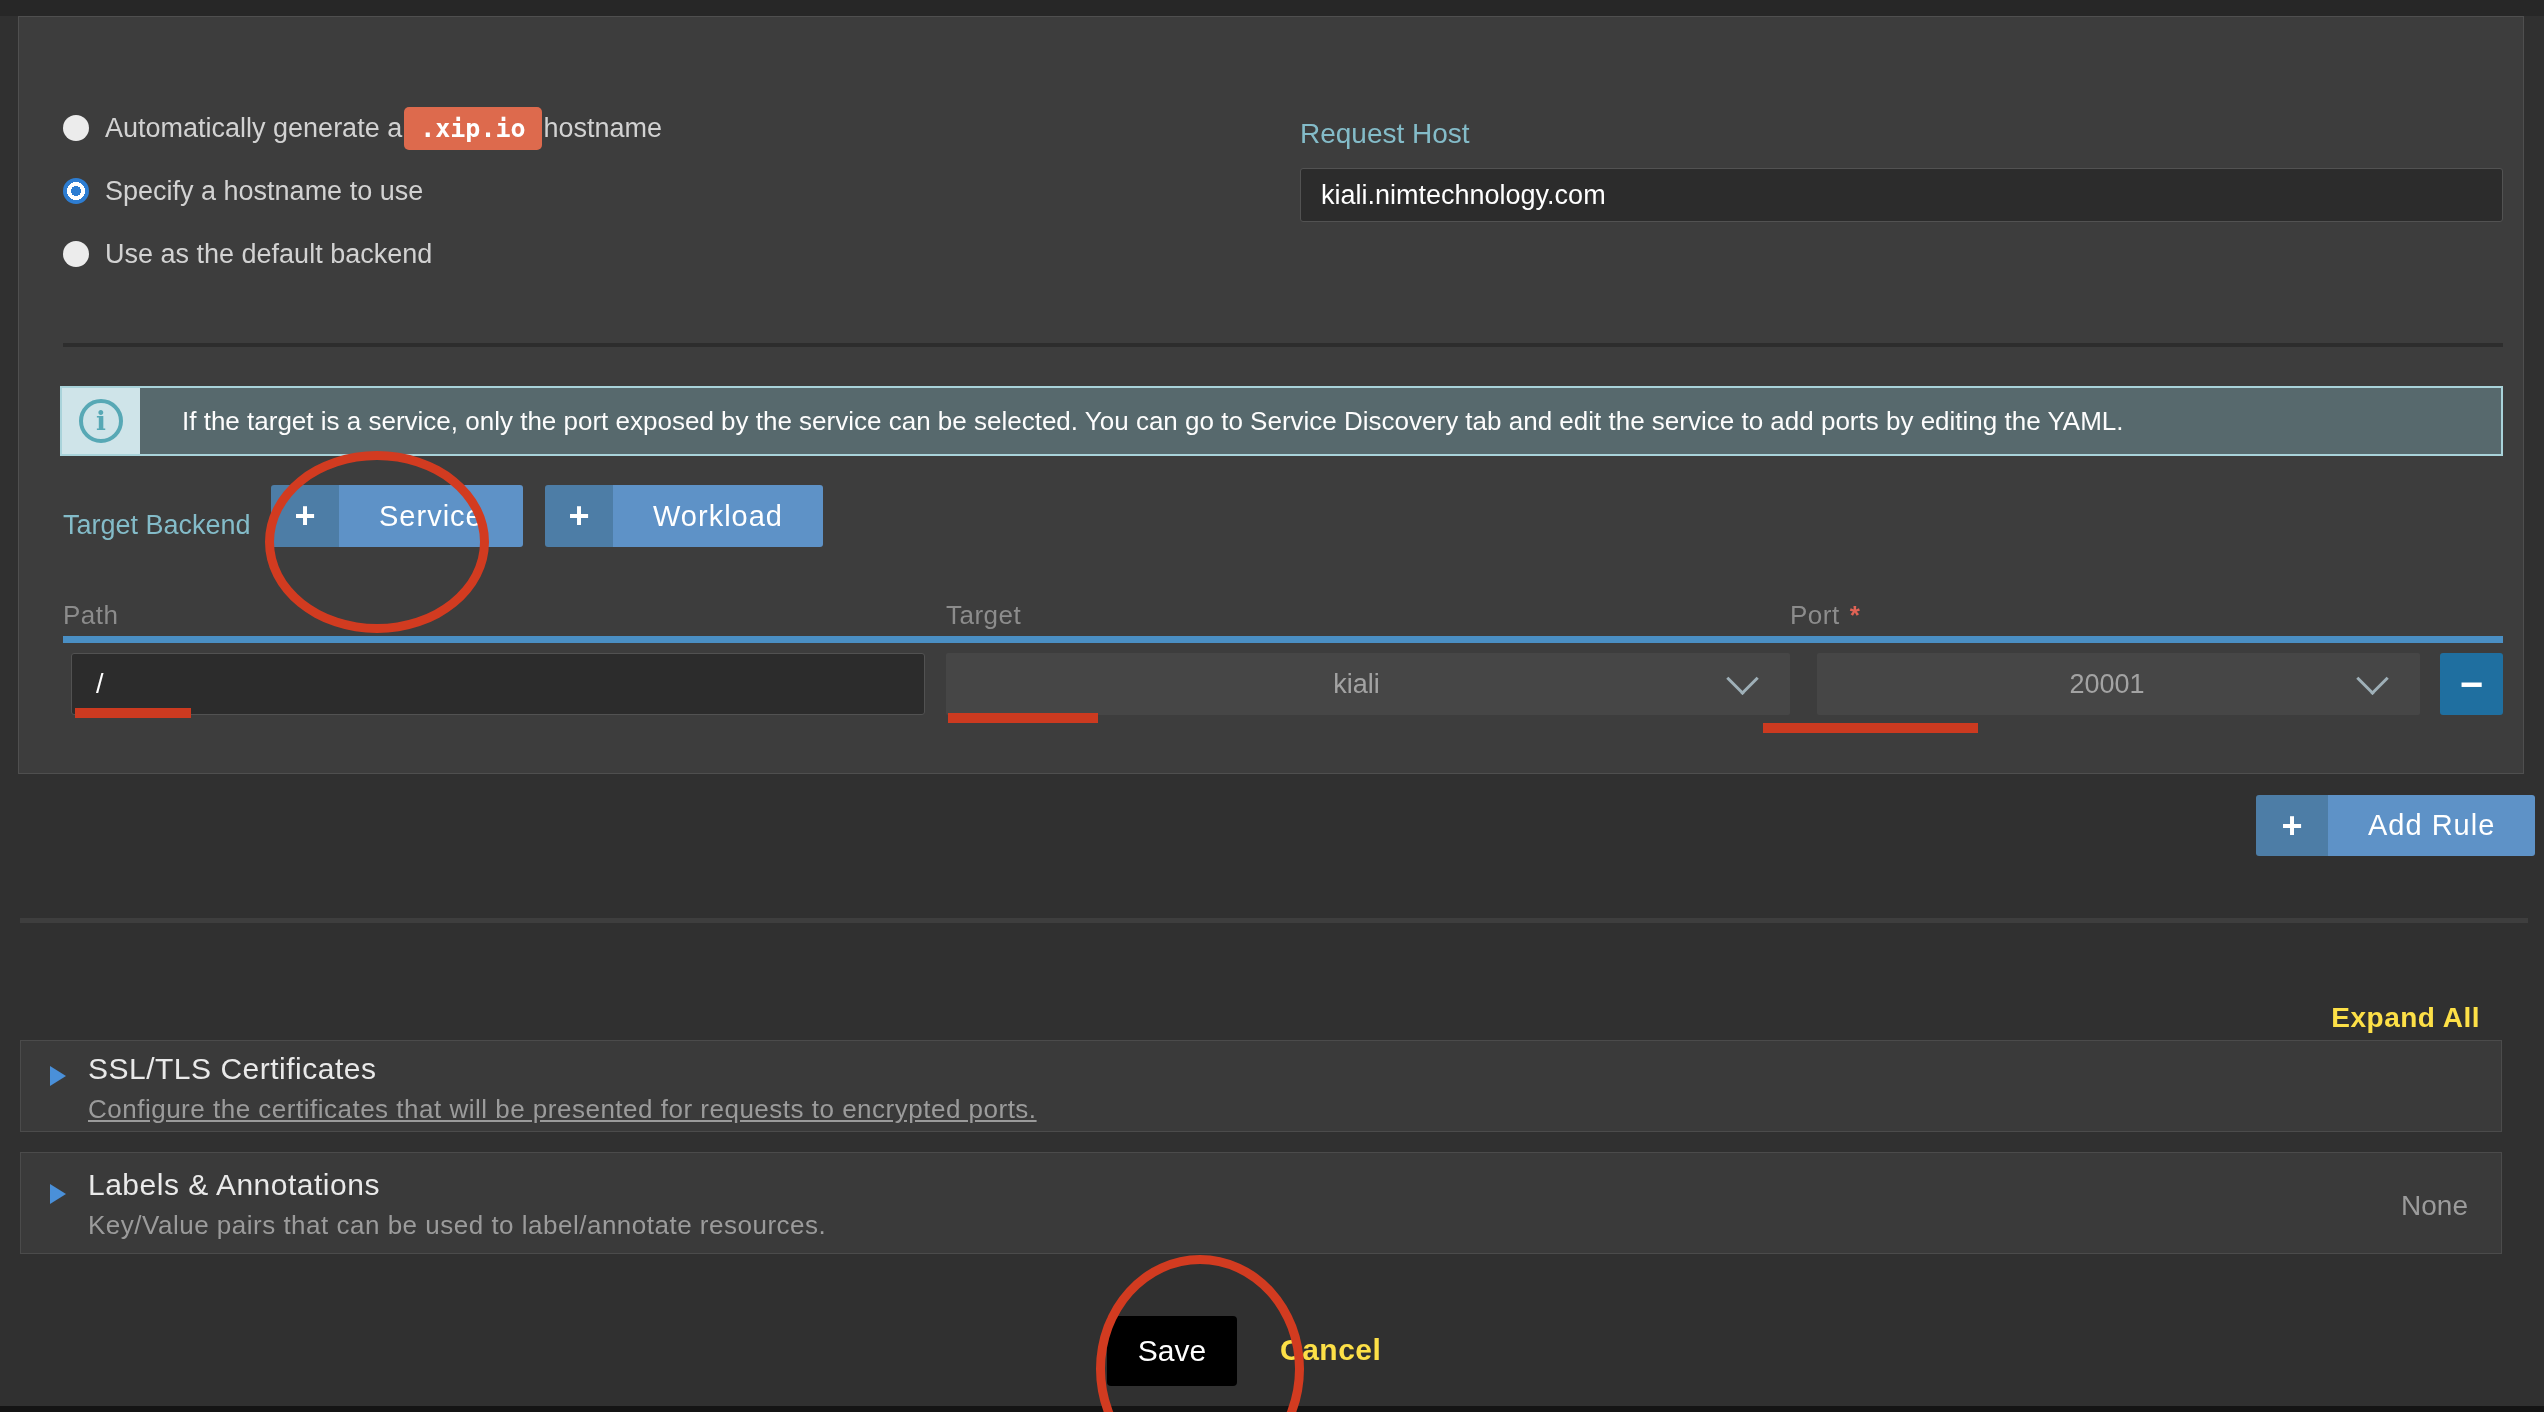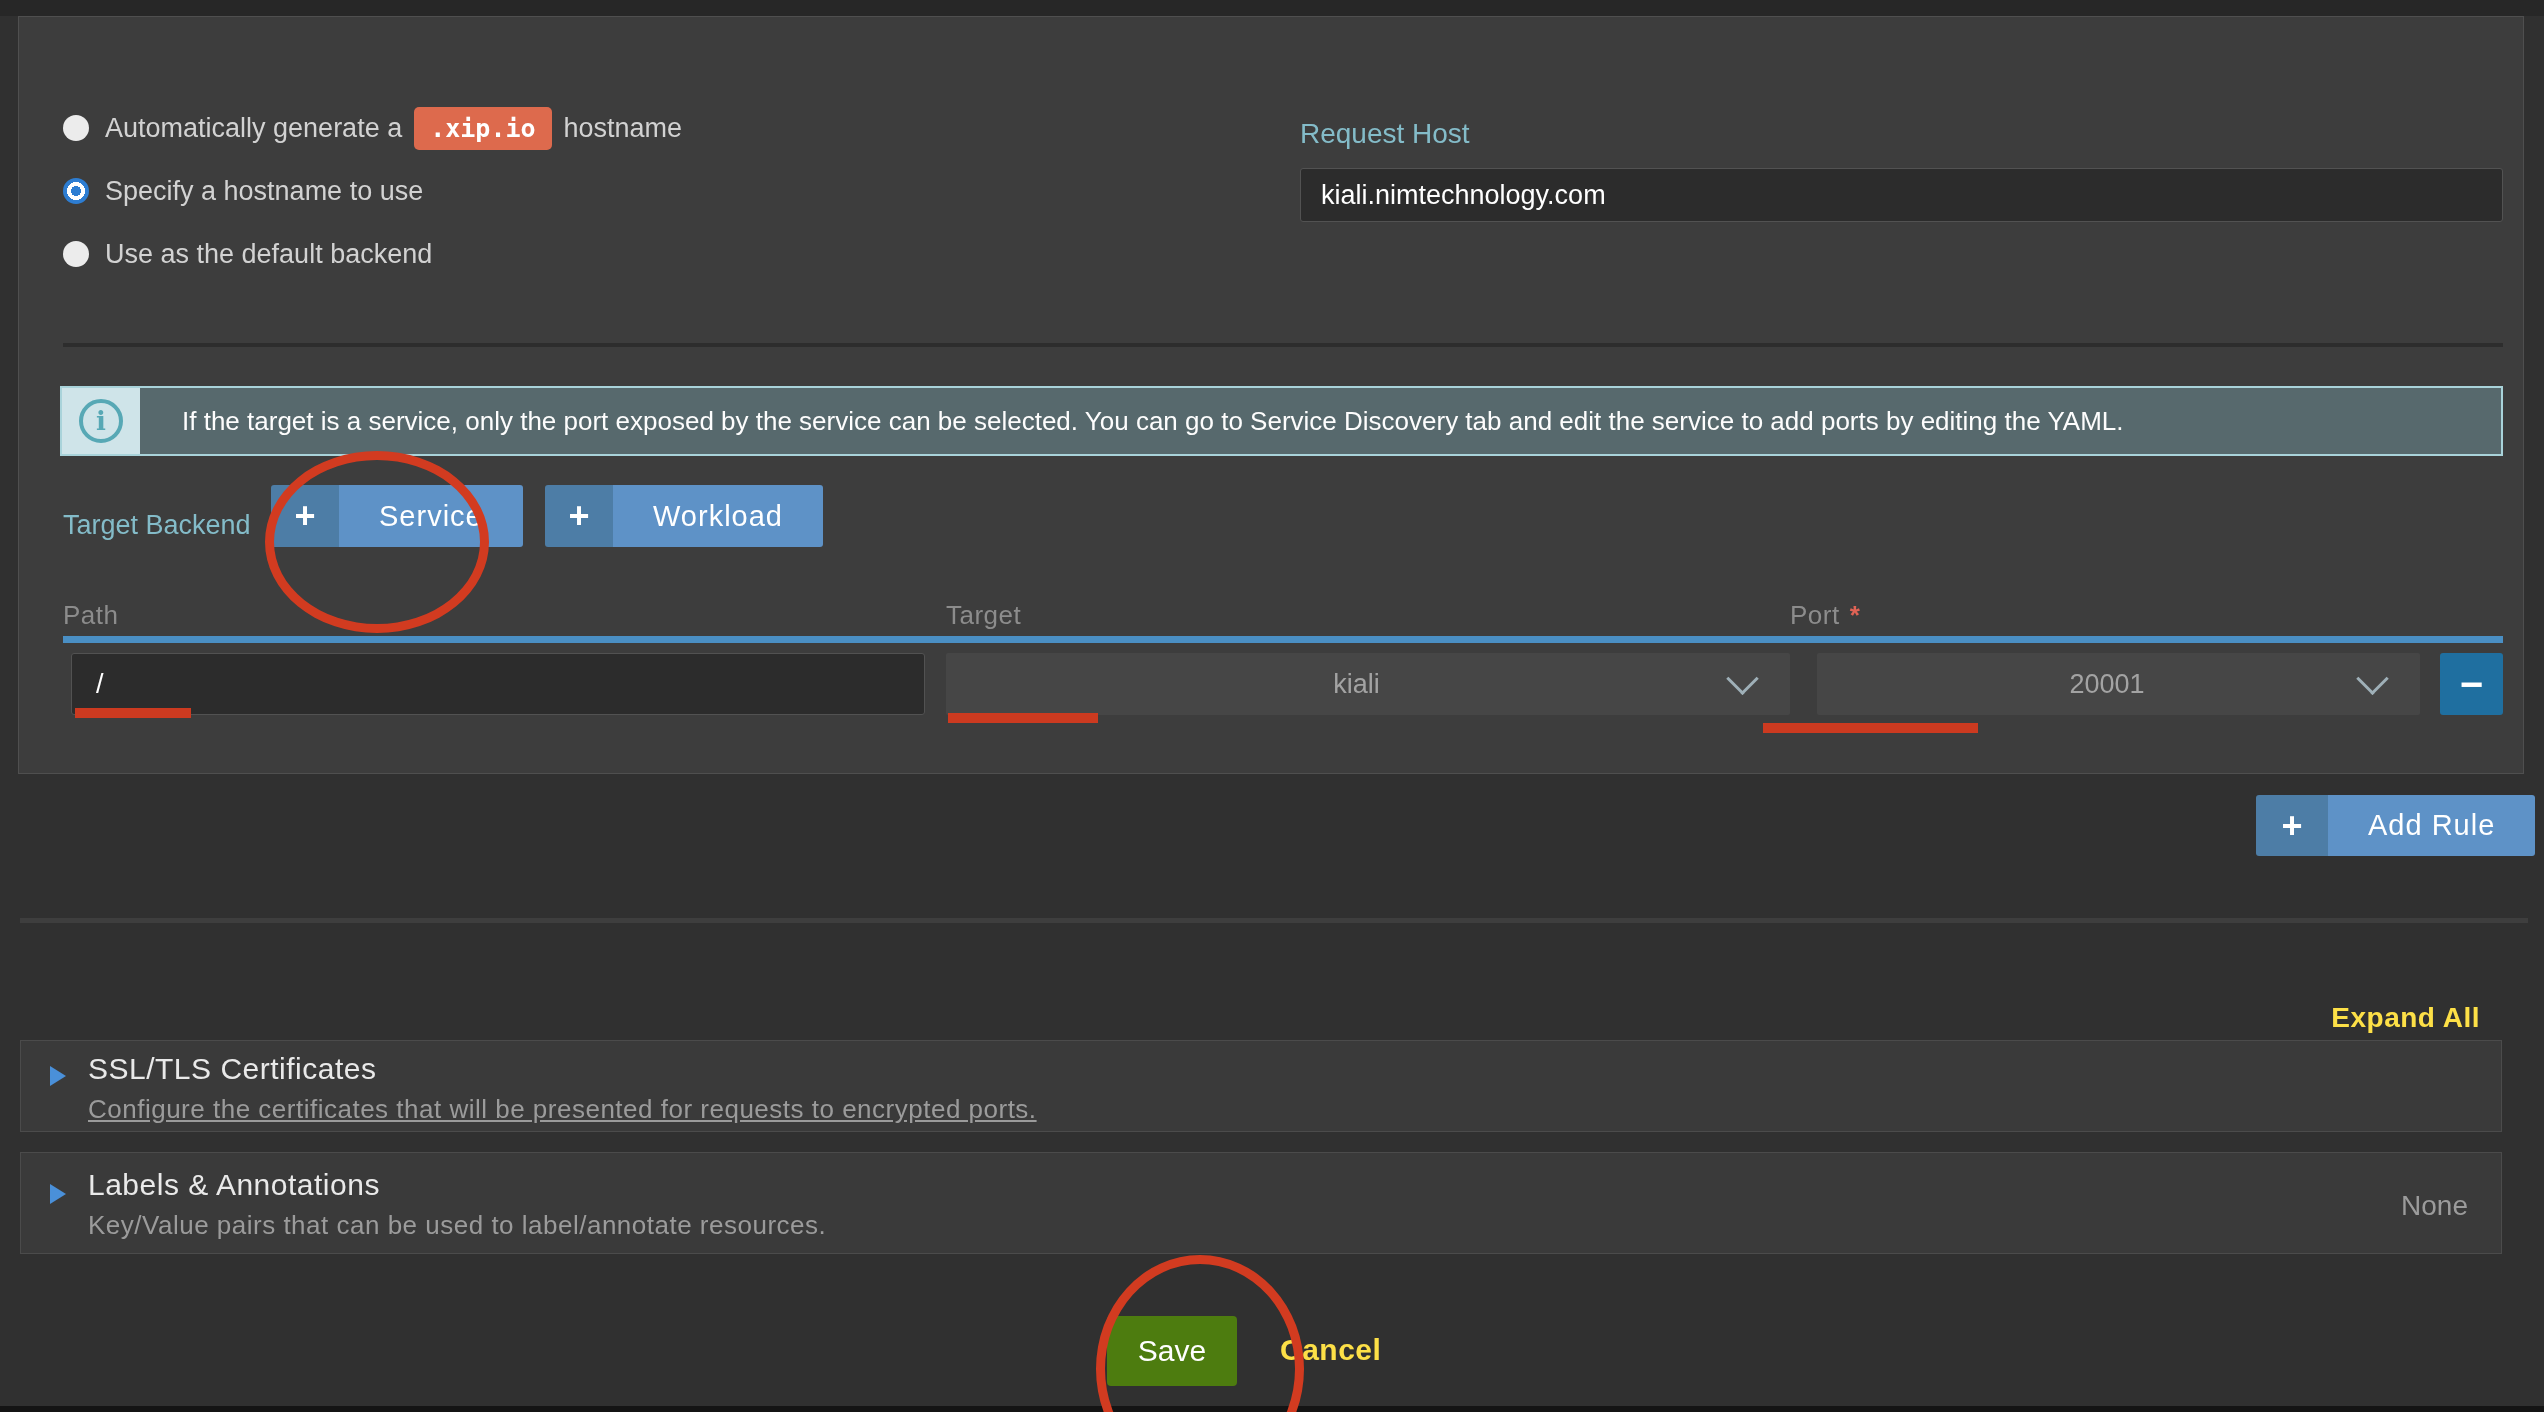--- a/index.html
+++ b/index.html
@@ -13,21 +13,21 @@
 
   
   .top-strip{left:0;top:0;width:2544px;height:16px;background:#272727;}
   .bottom-strip{left:0;top:1406px;width:2544px;height:6px;background:#141414;}
 
   
   .main-panel{left:18px;top:16px;width:2506px;height:758px;background:#3d3d3d;border:1px solid #4f4f4f;box-sizing:border-box;}
 
   
   .radio-row{display:flex;align-items:center;gap:16px;height:44px;}
-  .radio-row .rlabel{font-size:27px;color:#d2d2d2;display:flex;align-items:center;gap:12px;}
+  .radio-row .rlabel{font-size:27px;color:#d2d2d2;display:flex;align-items:center;gap:2px;}
   .radio-dot{width:26px;height:26px;border-radius:50%;background:#ececec;flex:0 0 auto;}
   .radio-dot.selected{background:radial-gradient(circle at 50% 50%, #2d7dd2 0 5px, #ffffff 5px 9px, #2d7dd2 9px);}
   .xip-badge{display:inline-block;background:#dd6a4d;color:#fff;font-family:"DejaVu Sans Mono",monospace;font-weight:bold;font-size:25px;padding:7px 16px;border-radius:5px;}
 
   
   .field-label{font-size:28px;color:#84bcc9;}
   .text-input{background:#2c2c2c;border:1px solid #525252;border-radius:3px;color:#fff;font-size:27px;font-family:"Liberation Sans",sans-serif;box-sizing:border-box;padding:0 20px;outline:none;}
 
   .panel-divider{left:63px;top:343px;width:2440px;height:4px;background:#2d2d2d;}
 
@@ -56,21 +56,21 @@
   .link{color:#fde047;font-size:28px;cursor:pointer;letter-spacing:0.5px;font-weight:bold;}
 
   
   .section-panel{background:#3a3a3a;border:1px solid #4b4b4b;box-sizing:border-box;cursor:pointer;}
   .tri-right{width:0;height:0;border-left:16px solid #4a90d9;border-top:10px solid transparent;border-bottom:10px solid transparent;}
   .section-title{font-size:30px;color:#e9e9e9;letter-spacing:0.5px;}
   .section-sub{font-size:26px;color:#9b9b9b;letter-spacing:0.5px;}
   .section-value{font-size:28px;color:#9b9b9b;}
 
   
-  .save-btn{left:1107px;top:1316px;width:130px;height:70px;background:#4d7c0f;border-radius:4px;color:#fff;font-size:30px;display:flex;align-items:center;justify-content:center;cursor:pointer;}
+  .save-btn{left:1107px;top:1316px;width:130px;height:70px;background:#000000;border-radius:4px;color:#fff;font-size:30px;display:flex;align-items:center;justify-content:center;cursor:pointer;}
   .cancel-link{left:1280px;top:1333px;font-size:30px;}
 
   
   .anno-circle{border:9px solid #d23b20;border-radius:50%;background:transparent;}
   .anno-line{background:#cc3a20;}
 </style>
 </head>
 <body>
 
 <div class="abs top-strip"></div>

